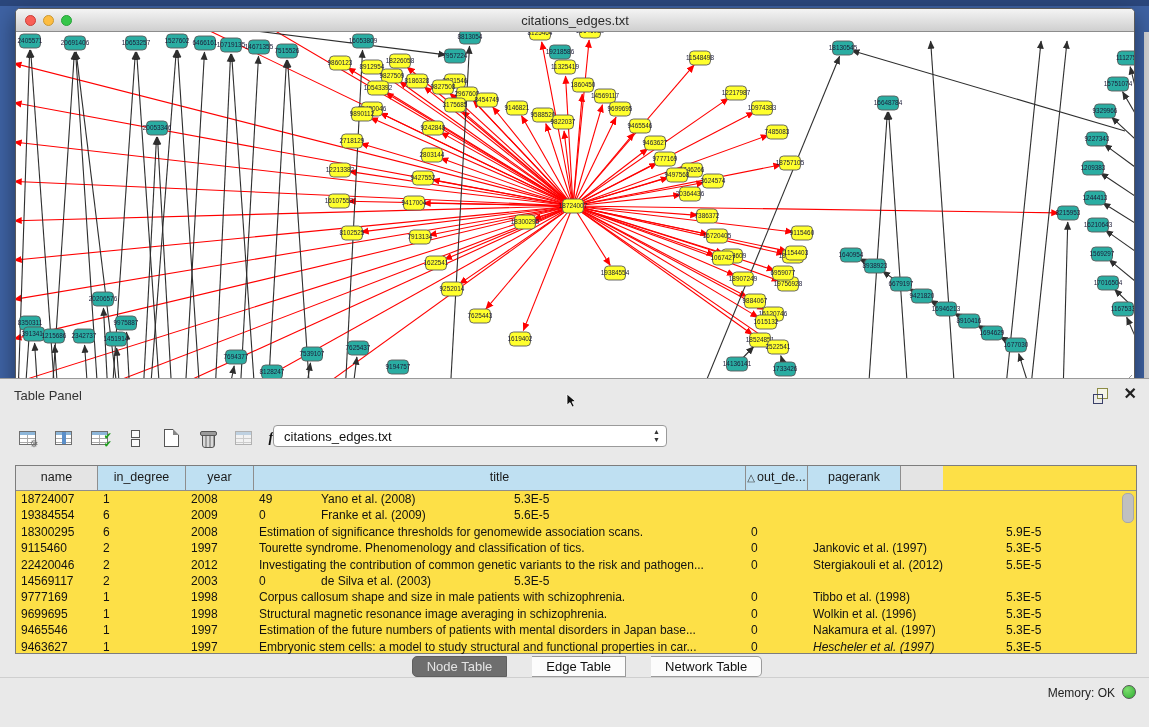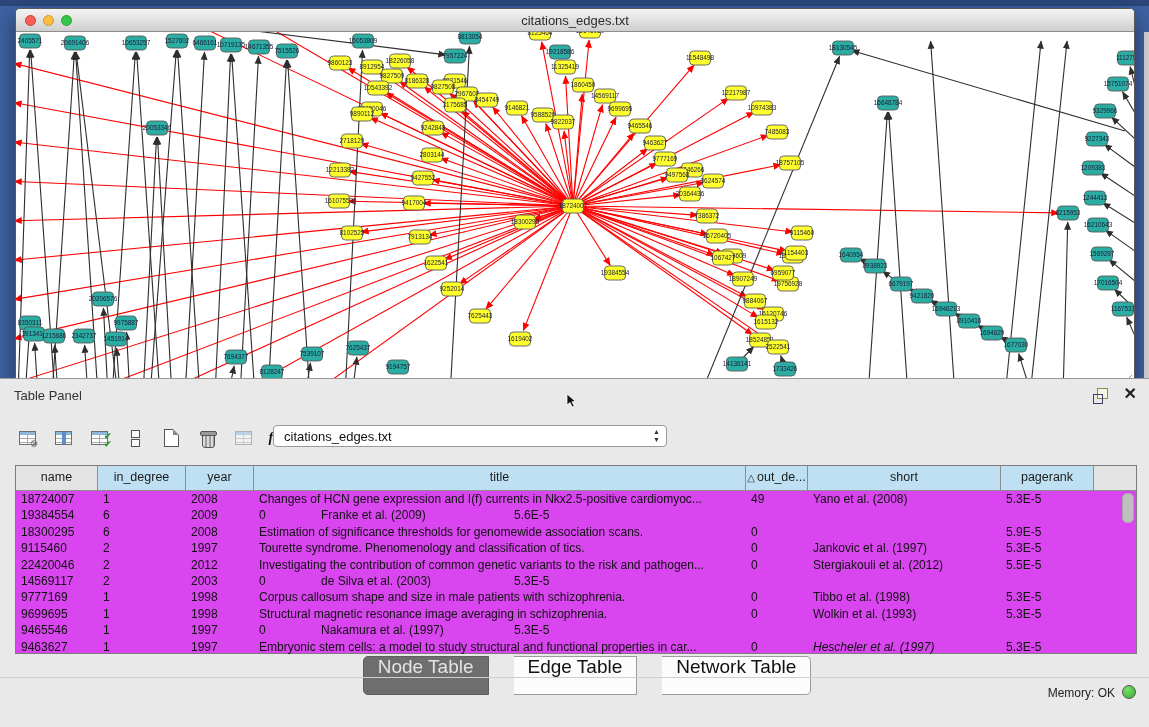--- a/index.html
+++ b/index.html
@@ -52,32 +52,32 @@
   .ico-page:before{content:"";position:absolute;right:-1px;top:-1px;border:3px solid;border-color:#e9e9e9 #e9e9e9 #888 #888;}
   .ico-trash{width:13px;height:15px;position:relative;}
   .ico-trash .lid{position:absolute;left:-1px;top:0;width:15px;height:3px;background:#9b9b9b;border:1px solid #555;border-radius:2px;}
   .ico-trash .body{position:absolute;left:1px;top:4px;width:11px;height:11px;border:1px solid #555;border-radius:0 0 3px 3px;background:repeating-linear-gradient(90deg,#d9d9d9 0 2px,#9e9e9e 2px 4px);}
   .dis{opacity:.45;}
   .fx{font-family:"Liberation Serif",serif;font-style:italic;font-size:14px;font-weight:bold;color:#111;}
   .combo{position:absolute;left:273px;top:46px;width:394px;height:22px;background:#fff;border:1px solid #9a9a9a;border-radius:4px;box-sizing:border-box;}
   .combo .val{position:absolute;left:10px;top:3px;font-size:13px;color:#111;}
   .combo .step{position:absolute;right:6px;top:2px;font-size:7px;color:#333;line-height:8px;text-align:center;}
 
-  .tablebox{position:absolute;left:15px;top:86px;width:1122px;height:189px;background:#d946ef;border:1px solid #7d7d7d;box-sizing:border-box;}
+  .tablebox{position:absolute;left:15px;top:86px;width:1122px;height:189px;background:#fde047;border:1px solid #7d7d7d;box-sizing:border-box;}
   .thead{display:flex;height:24px;border-bottom:1px solid #8e8e8e;}
   .th{box-sizing:border-box;border-right:1px solid #8e8e8e;background:#bfe0f2;font-size:12.5px;color:#1a1a1a;text-align:center;line-height:23px;overflow:hidden;white-space:nowrap;}
   .th.gray{background:#e4e4e4;}
   .th .sort{font-size:10px;margin-right:2px;color:#333;}
   .tbody{position:relative;}
   .tr{display:flex;height:16.4px;line-height:16.4px;}
   .td{box-sizing:border-box;padding-left:5px;font-size:12px;color:#111;overflow:hidden;white-space:nowrap;}
   .vthumb{position:absolute;right:2px;top:27px;width:10px;height:28px;border-radius:5px;background:#c0c0c0;border:1px solid #a8a8a8;}
 
   .tabs{position:absolute;left:0;right:0;top:277px;height:21px;display:flex;justify-content:center;}
-  .tab{height:39px;line-height:20px;padding:0 14px;font-size:19px;background:#fcfcfc;color:#111;border:1px solid #9b9b9b;border-left:none;box-sizing:border-box;margin-left:25px;}
+  .tab{height:21px;line-height:20px;padding:0 14px;font-size:13px;background:#fcfcfc;color:#111;border:1px solid #9b9b9b;border-left:none;box-sizing:border-box;margin-left:25px;}
   .tab:first-child{border-left:1px solid #9b9b9b;border-radius:5px 0 0 5px;}
   .tab:last-child{border-radius:0 5px 5px 0;text-align:right;}
   .tab.active{background:#6e6e6e;color:#e4e4e4;border-color:#5f5f5f;}
 
   .statusbar{position:absolute;left:0;right:0;bottom:0;height:30px;border-top:1px solid #cfcfcf;}
   .mem{position:absolute;right:34px;top:8px;font-size:12px;color:#222;}
   .memdot{position:absolute;right:13px;top:7px;width:14px;height:14px;border-radius:50%;background:radial-gradient(circle at 35% 30%,#7ede6e,#2fae33);border:1px solid #555;box-sizing:border-box;}
 </style>
 </head>
 <body>
@@ -780,30 +780,28 @@
       <span class="step">▲<br>▼</span>
     </div>
 
     <div class="tablebox">
       <div class="thead" id="thead">
           <div class="th gray" style="width: 82px;"><span>name</span></div>
           <div class="th" style="width: 88px;"><span>in_degree</span></div>
           <div class="th" style="width: 68px;"><span>year</span></div>
           <div class="th" style="width: 492px;"><span>title</span></div>
           <div class="th" style="width: 62px;"><span class="sort">△</span><span>out_de...</span></div>
-          <div class="th" style="width: 193px;"><span>short</span></div>
           <div class="th" style="width: 93px;"><span>pagerank</span></div>
           <div class="th gray" style="width: 42px; border-right: none;"></div>
         </div>
       <div class="tbody" id="tbody">
           <div class="tr">
             <div class="td" style="width: 82px;">18724007</div>
             <div class="td" style="width: 88px;">1</div>
             <div class="td" style="width: 68px;">2008</div>
-            <div class="td" style="width: 492px;">Changes of HCN gene expression and I(f) currents in Nkx2.5-positive cardiomyoc...</div>
             <div class="td" style="width: 62px;">49</div>
             <div class="td" style="width: 193px;">Yano et al. (2008)</div>
             <div class="td" style="width: 93px;">5.3E-5</div>
           </div>
           <div class="tr">
             <div class="td" style="width: 82px;">19384554</div>
             <div class="td" style="width: 88px;">6</div>
             <div class="td" style="width: 68px;">2009</div>
             <div class="td" style="width: 62px;">0</div>
             <div class="td" style="width: 193px;">Franke et al. (2009)</div>
@@ -852,27 +850,28 @@
             <div class="td" style="width: 62px;">0</div>
             <div class="td" style="width: 193px;">Tibbo et al. (1998)</div>
             <div class="td" style="width: 93px;">5.3E-5</div>
           </div>
           <div class="tr">
             <div class="td" style="width: 82px;">9699695</div>
             <div class="td" style="width: 88px;">1</div>
             <div class="td" style="width: 68px;">1998</div>
             <div class="td" style="width: 492px;">Structural magnetic resonance image averaging in schizophrenia.</div>
             <div class="td" style="width: 62px;">0</div>
-            <div class="td" style="width: 193px;">Wolkin et al. (1993)</div>
+            <div class="td" style="width: 193px;">Wolkin et al. (1996)</div>
             <div class="td" style="width: 93px;">5.3E-5</div>
           </div>
           <div class="tr">
             <div class="td" style="width: 82px;">9465546</div>
             <div class="td" style="width: 88px;">1</div>
             <div class="td" style="width: 68px;">1997</div>
+            <div class="td" style="width: 492px;">Estimation of the future numbers of patients with mental disorders in Japan base...</div>
             <div class="td" style="width: 62px;">0</div>
             <div class="td" style="width: 193px;">Nakamura et al. (1997)</div>
             <div class="td" style="width: 93px;">5.3E-5</div>
           </div>
           <div class="tr">
             <div class="td" style="width: 82px;">9463627</div>
             <div class="td" style="width: 88px;">1</div>
             <div class="td" style="width: 68px;">1997</div>
             <div class="td" style="width: 492px;">Embryonic stem cells: a model to study structural and functional properties in car...</div>
             <div class="td" style="width: 62px;">0</div>

